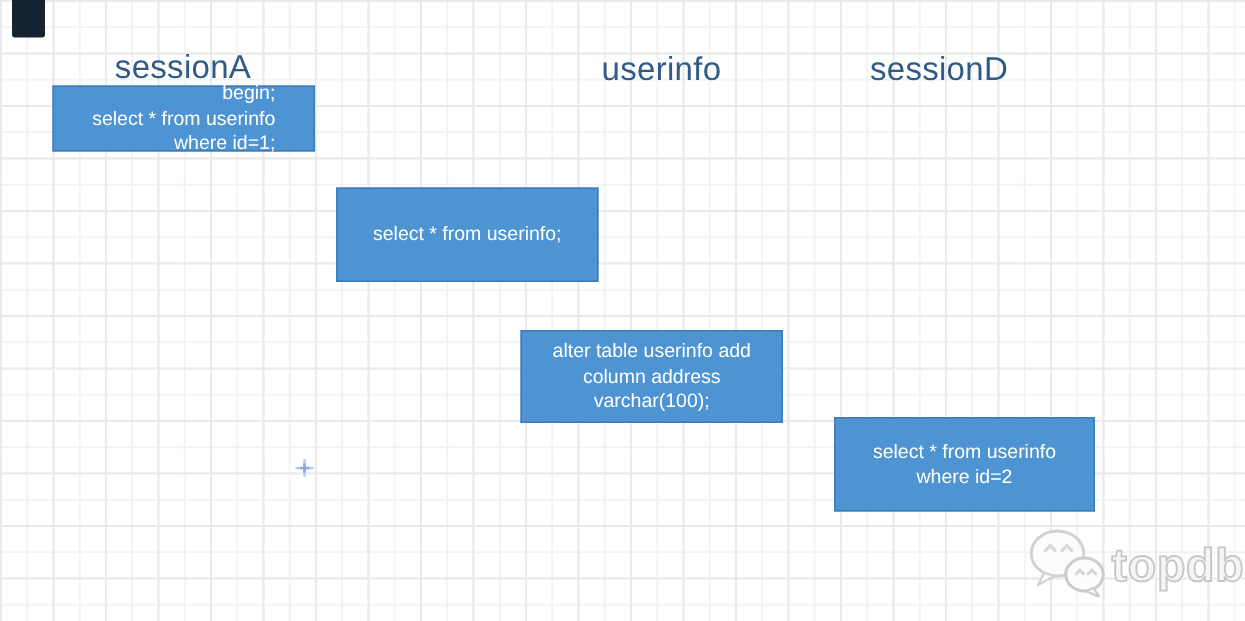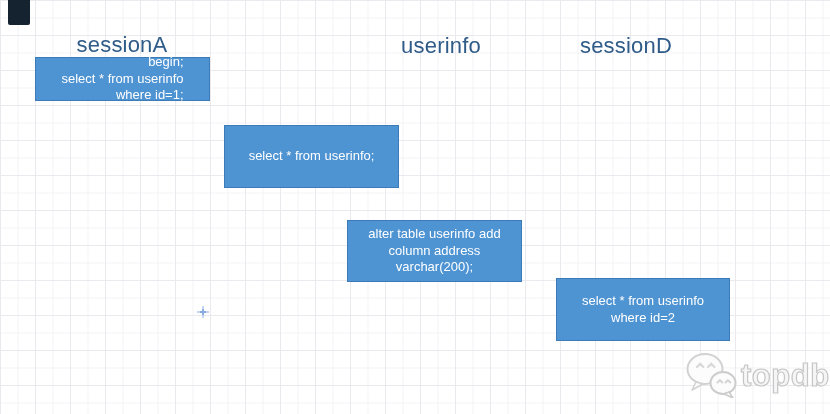--- a/index.html
+++ b/index.html
@@ -95,21 +95,21 @@
   <div class="session-header hdr-a">sessionA</div>
   <div class="session-header hdr-c">userinfo</div>
   <div class="session-header hdr-d">sessionD</div>
 
   <div class="sql-box box-a">begin;
 select * from userinfo
 where id=1;</div>
   <div class="sql-box box-b">select * from userinfo;</div>
   <div class="sql-box box-c">alter table userinfo add
 column address
-varchar(200);</div>
+varchar(100);</div>
   <div class="sql-box box-d">select * from userinfo
 where id=2</div>
 
   <div class="crosshair">
     <svg width="14" height="14" viewBox="0 0 14 14">
       <path d="M7 1 V13 M1 7 H13" stroke="#b3c9ec" stroke-width="1.5" fill="none"></path>
       <path d="M7 4 V10 M4 7 H10" stroke="#87abde" stroke-width="1.8" fill="none"></path>
     </svg>
   </div>
 

